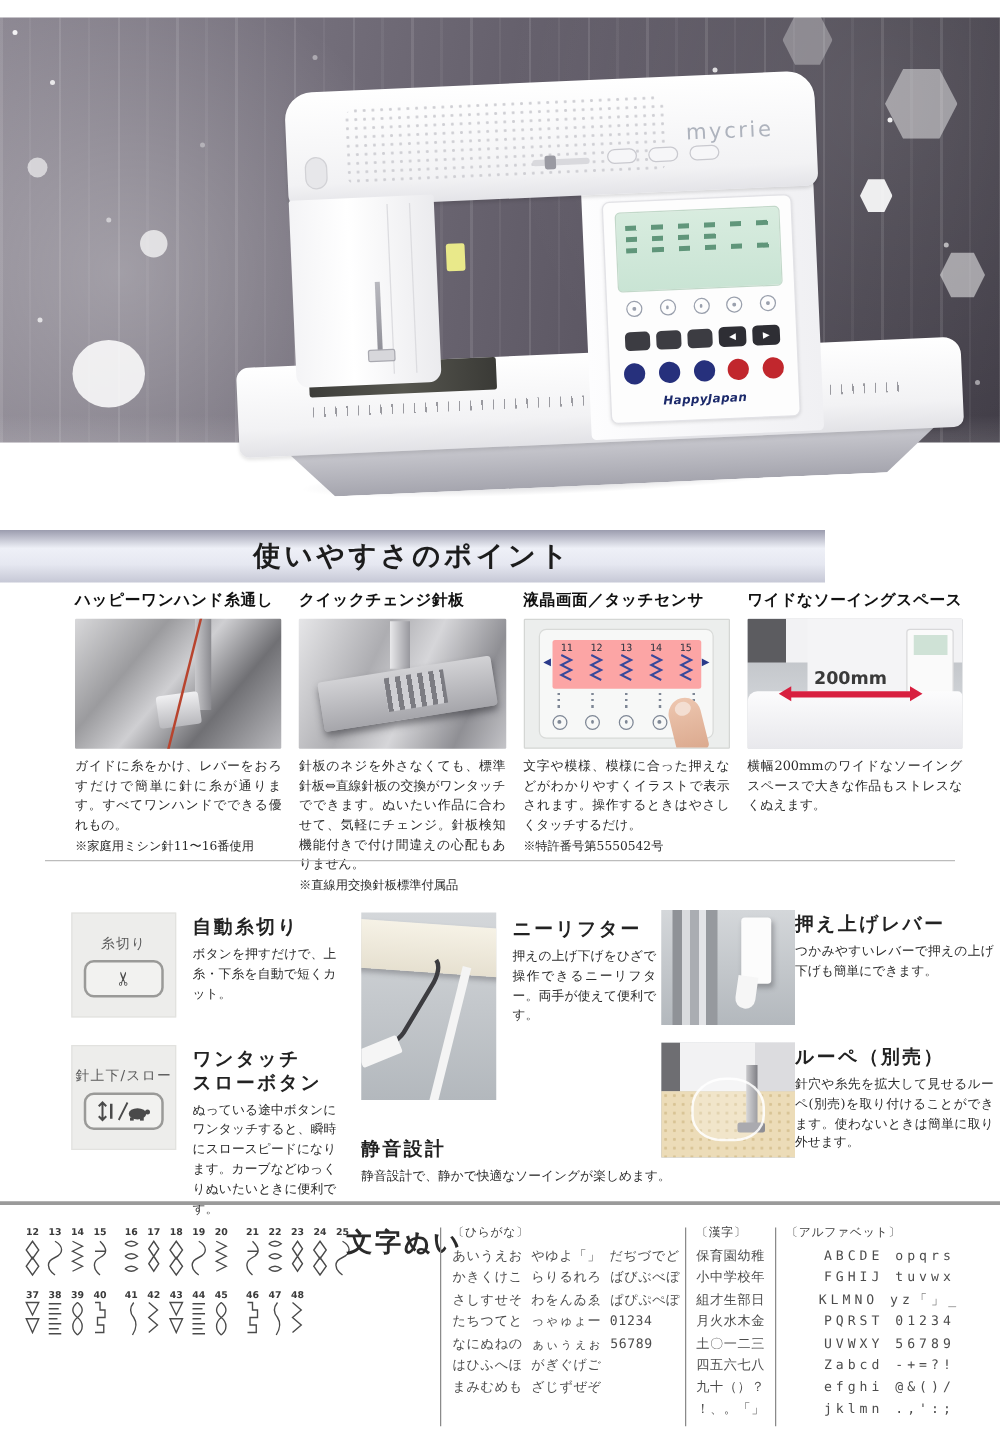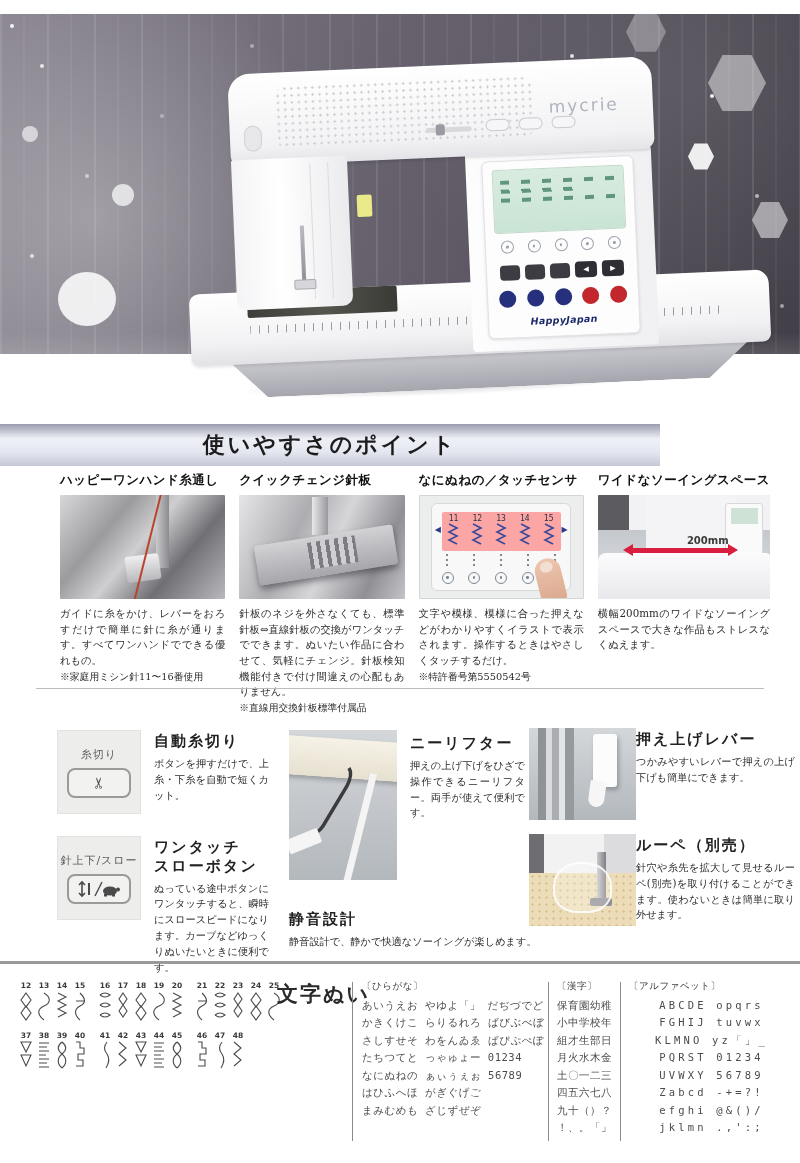--- a/index.html
+++ b/index.html
@@ -115,21 +115,21 @@
   .finger { position:absolute; right:12%; bottom:-4%; width:26px; height:44px; background:linear-gradient(#edc6af,#dba98e);
     border-radius:13px 13px 4px 4px; transform:rotate(-14deg); }
   .finger::after { content:""; position:absolute; left:6px; top:3px; width:13px; height:11px; background:#f3ded2; border-radius:50%; }
   .img-wide { background:linear-gradient(#b6b9be,#cfd2d6 60%,#dddfe2); }
   .img-wide .mach-top { position:absolute; left:0; top:0; width:100%; height:34%; background:linear-gradient(90deg,#5c5c60 0 18%, #f2f2f4 18%); }
   .img-wide .mach-panel { position:absolute; right:4%; top:8%; width:22%; height:52%; background:#fafafa; border:1px solid #d8d8da; border-radius:3px; }
   .img-wide .mach-panel::before { content:""; position:absolute; left:12%; top:8%; width:76%; height:30%; background:#cfe2d6; }
   .img-wide .mach-body { position:absolute; left:28%; top:0; width:52%; height:58%; background:#f4f4f6; }
   .img-wide .mach-bed { position:absolute; left:0; bottom:0; width:100%; height:44%; background:linear-gradient(#fcfcfd,#e8e8ec); border-radius:8px 4px 0 0; }
   .arrow200 { position:absolute; left:20%; top:38%; width:56%; }
-  .arrow200 .lbl { font-family:"DejaVu Sans","Liberation Sans",sans-serif; font-size:10px; font-weight:bold; color:#3a3a3a; text-align:right; margin-bottom:2px; }
+  .arrow200 .lbl { font-family:"DejaVu Sans","Liberation Sans",sans-serif; font-size:14px; font-weight:bold; color:#3a3a3a; text-align:center; margin-bottom:2px; }
   .arrow200 .shaft { position:relative; height:5px; background:#d81f3f; }
   .arrow200 .shaft::before, .arrow200 .shaft::after { content:""; position:absolute; top:-4px; border-top:6.5px solid transparent; border-bottom:6.5px solid transparent; }
   .arrow200 .shaft::before { left:-9px; border-right:10px solid #d81f3f; }
   .arrow200 .shaft::after { right:-9px; border-left:10px solid #d81f3f; }
 
   #divider1 { position:absolute; left:36px; top:688px; width:728px; height:1px; background:#bcbcbc; }
 
   
   #features { position:absolute; left:0; top:704px; width:800px; height:256px; }
   .feat-title { font-size:15px; font-weight:bold; color:#222; letter-spacing:2px; margin-bottom:5px; }
@@ -282,21 +282,21 @@
       <h2>クイックチェンジ針板</h2>
       <div class="img img-plate2">
         <div class="clamp"></div>
         <div class="plate"></div>
       </div>
       <p>針板のネジを外さなくても、標準針板⇔直線針板の交換がワンタッチでできます。ぬいたい作品に合わせて、気軽にチェンジ。針板検知機能付きで付け間違えの心配もありません。</p>
       <div class="note">※直線用交換針板標準付属品</div>
     </div>
 
     <div class="pt">
-      <h2>なにぬねの／タッチセンサ</h2>
+      <h2>液晶画面／タッチセンサ</h2>
       <div class="img img-lcdpanel">
         <div class="lcd-inner">
           <div class="lcd-screen">
               <div class="num">11<svg width="12" height="22" viewBox="0 0 12 22">
                   <path d="M2 1 L10 5 L2 9 L10 13 L2 17 L10 21" stroke="#39499b" stroke-width="1.6" fill="none"></path>
                 </svg></div>
               <div class="num">12<svg width="12" height="22" viewBox="0 0 12 22">
                   <path d="M2 1 L10 5 L2 9 L10 13 L2 17 L10 21" stroke="#39499b" stroke-width="1.6" fill="none"></path>
                 </svg></div>
               <div class="num">13<svg width="12" height="22" viewBox="0 0 12 22">

